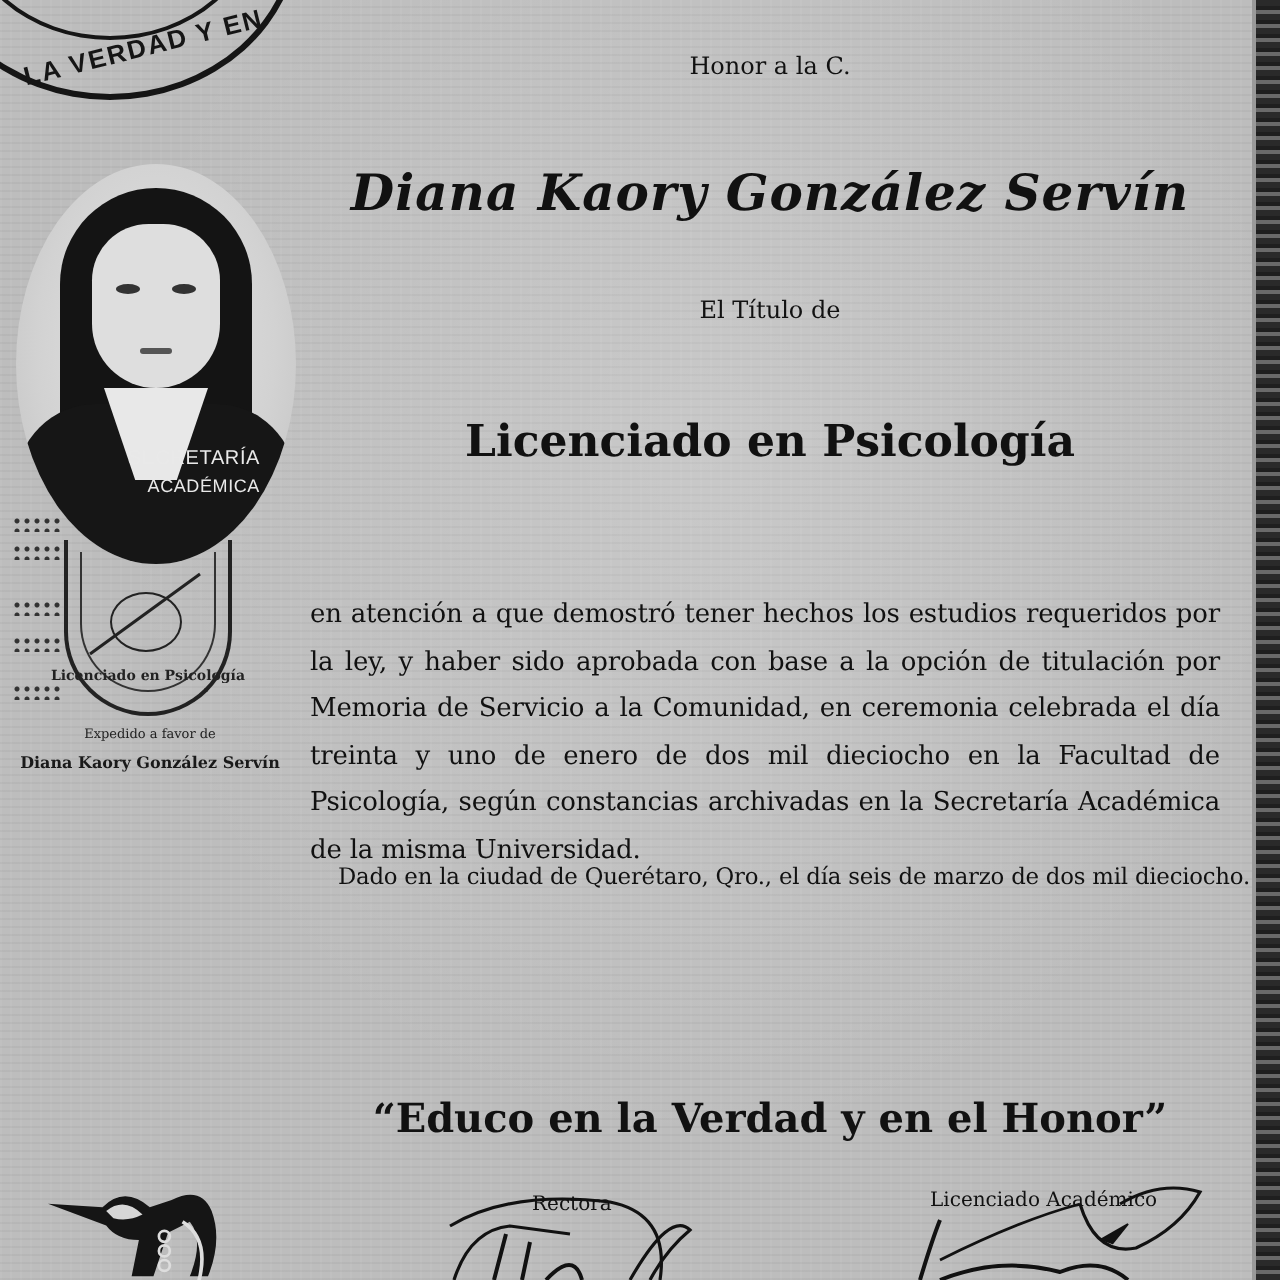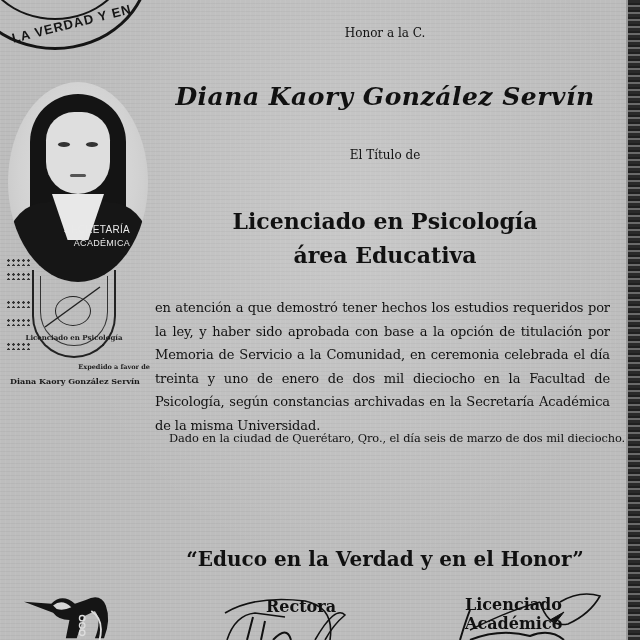--- a/index.html
+++ b/index.html
@@ -98,52 +98,51 @@
     }
     .shield-label {
       position: absolute; left: 12px; top: 333px; width: 124px; text-align: center;
       font-size: 7px; font-weight: bold; color: #222;
     }
     .dots {
       position: absolute; left: 6px; width: 24px; height: 8px;
       background: radial-gradient(circle, #333 1px, transparent 1.5px) 0 0 / 5px 5px;
     }
     .expedido {
-      position: absolute; left: 0; top: 363px; width: 150px; text-align: right;
-      font-size: 6.5px; font-weight: bold; color: #222;
+      position: absolute; left: 0; top: 363px; width: 150px; text-align: center;
+      font-size: 6.5px; font-weight: normal; color: #222;
     }
     .expedido-name {
       position: absolute; left: 0; top: 376px; width: 150px; text-align: center;
       font-size: 8px; font-weight: bold; color: #1a1a1a;
     }
     .emblem {
       position: absolute; left: 24px; top: 590px; width: 100px; height: 60px;
     }
-    .sig-label { position: absolute; font-size: 16px; font-weight: bold; }
+    .sig-label { position: absolute; font-size: 10px; font-weight: normal; }
     .sig-rectora { left: 266px; top: 597px; }
     .sig-secretario { left: 465px; top: 595px; }
     .signature { position: absolute; }
   </style>
 </head>
 <body>
 
 <div class="paper"></div>
 
 <div class="border-right"></div>
 
 <div class="seal-top"></div>
 <div class="seal-top-inner"></div>
 <div class="seal-top-text">LA VERDAD Y EN</div>
 
 <div class="center-text otorga">Honor a la C.</div>
 <div class="center-text name">Diana Kaory González Servín</div>
 <div class="center-text titulo-de">El Título de</div>
 <div class="center-text degree">
   <div>Licenciado en Psicología</div>
-  <div>área Educativa</div>
 </div>
 
 <div class="body-para">en atención a que demostró tener hechos los estudios requeridos por la ley, y haber sido aprobada con base a la opción de titulación por Memoria de Servicio a la Comunidad, en ceremonia celebrada el día treinta y uno de enero de dos mil dieciocho en la Facultad de Psicología, según constancias archivadas en la Secretaría Académica de la misma Universidad.</div>
 <div class="dado">Dado en la ciudad de Querétaro, Qro., el día seis de marzo de dos mil dieciocho.</div>
 
 <div class="center-text motto">“Educo en la Verdad y en el Honor”</div>
 
 <div class="photo">
   <div class="hair"></div>
   <div class="jacket"></div>

